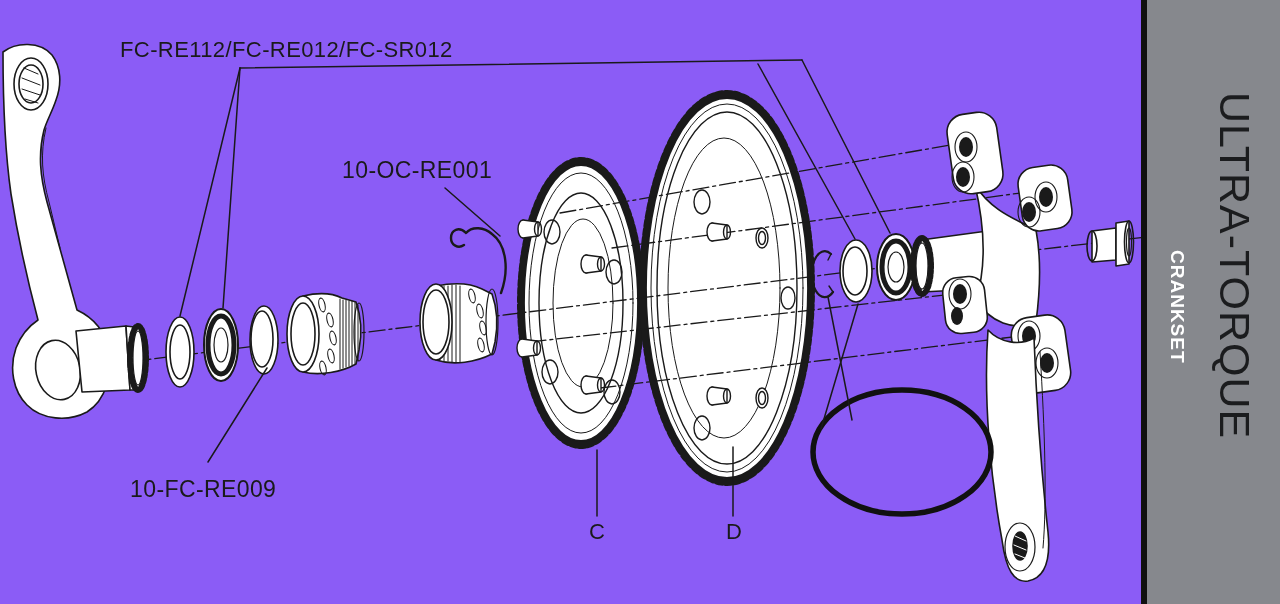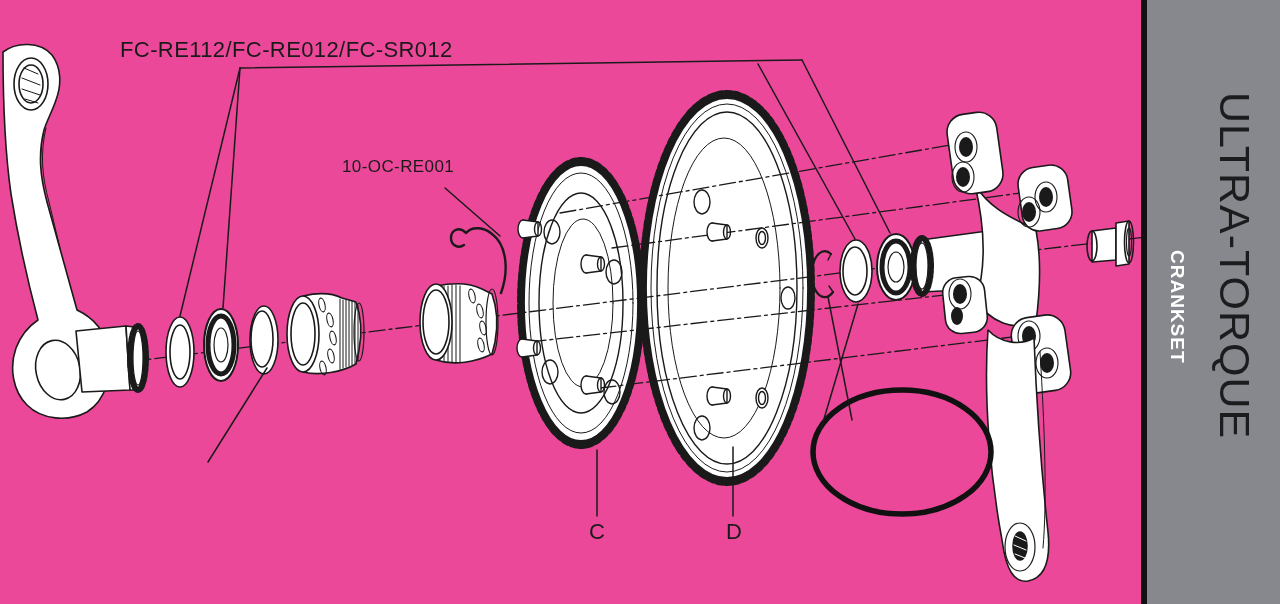--- a/index.html
+++ b/index.html
@@ -1,22 +1,22 @@
 <!DOCTYPE html>
 <html><head>
 <meta charset="utf-8">
 <style>
   html,body{margin:0;padding:0;background:#fff;}
   #stage{
-    position:relative;width:1280px;height:604px;background:#ec4899;
+    position:relative;width:1280px;height:604px;background:#8b5cf6;
     overflow:hidden;font-family:"Liberation Sans", sans-serif;
   }
   #art{position:absolute;left:0;top:0;}
   .lbl{
-    position:absolute;color:#1a1a1a;font-size:17px;letter-spacing:.4px;
+    position:absolute;color:#1a1a1a;font-size:23px;letter-spacing:.4px;
     white-space:nowrap;font-family:"Liberation Sans", sans-serif;
   }
   .lbl.big{font-size:22px;}
   .lbl.letter{font-size:22px;}
   
   .side-divider{position:absolute;left:1141px;top:0;width:6px;height:604px;background:#101010;}
   .sidebar{position:absolute;left:1147px;top:0;width:133px;height:604px;background:#86888d;}
   .side-title{
     position:absolute;left:1210px;top:92px;height:400px;
     writing-mode:vertical-rl;color:#1b1c1e;font-size:43px;
@@ -258,20 +258,21 @@
       <path d="M733,447 L733,516"></path>
       <path d="M828,297 L852,420"></path>
       <path d="M858,304 L821,429"></path>
     </g>
   </svg>
 
   <div class="lbl big" style="left:120px;top:37px">FC-RE112/FC-RE012/FC-SR012</div>
 
   <div class="lbl" style="left:342px;top:157px">10-OC-RE001</div>
 
+  <div class="lbl" style="left:130px;top:476px">10-FC-RE009</div>
 
 
   <div class="lbl letter" style="left:589px;top:519px">C</div>
 
   <div class="lbl letter" style="left:726px;top:519px">D</div>
 
   <div class="side-divider"></div>
   <div class="sidebar"></div>
   <div class="side-title">ULTRA-TORQUE</div>
   <div class="side-sub">CRANKSET</div>

